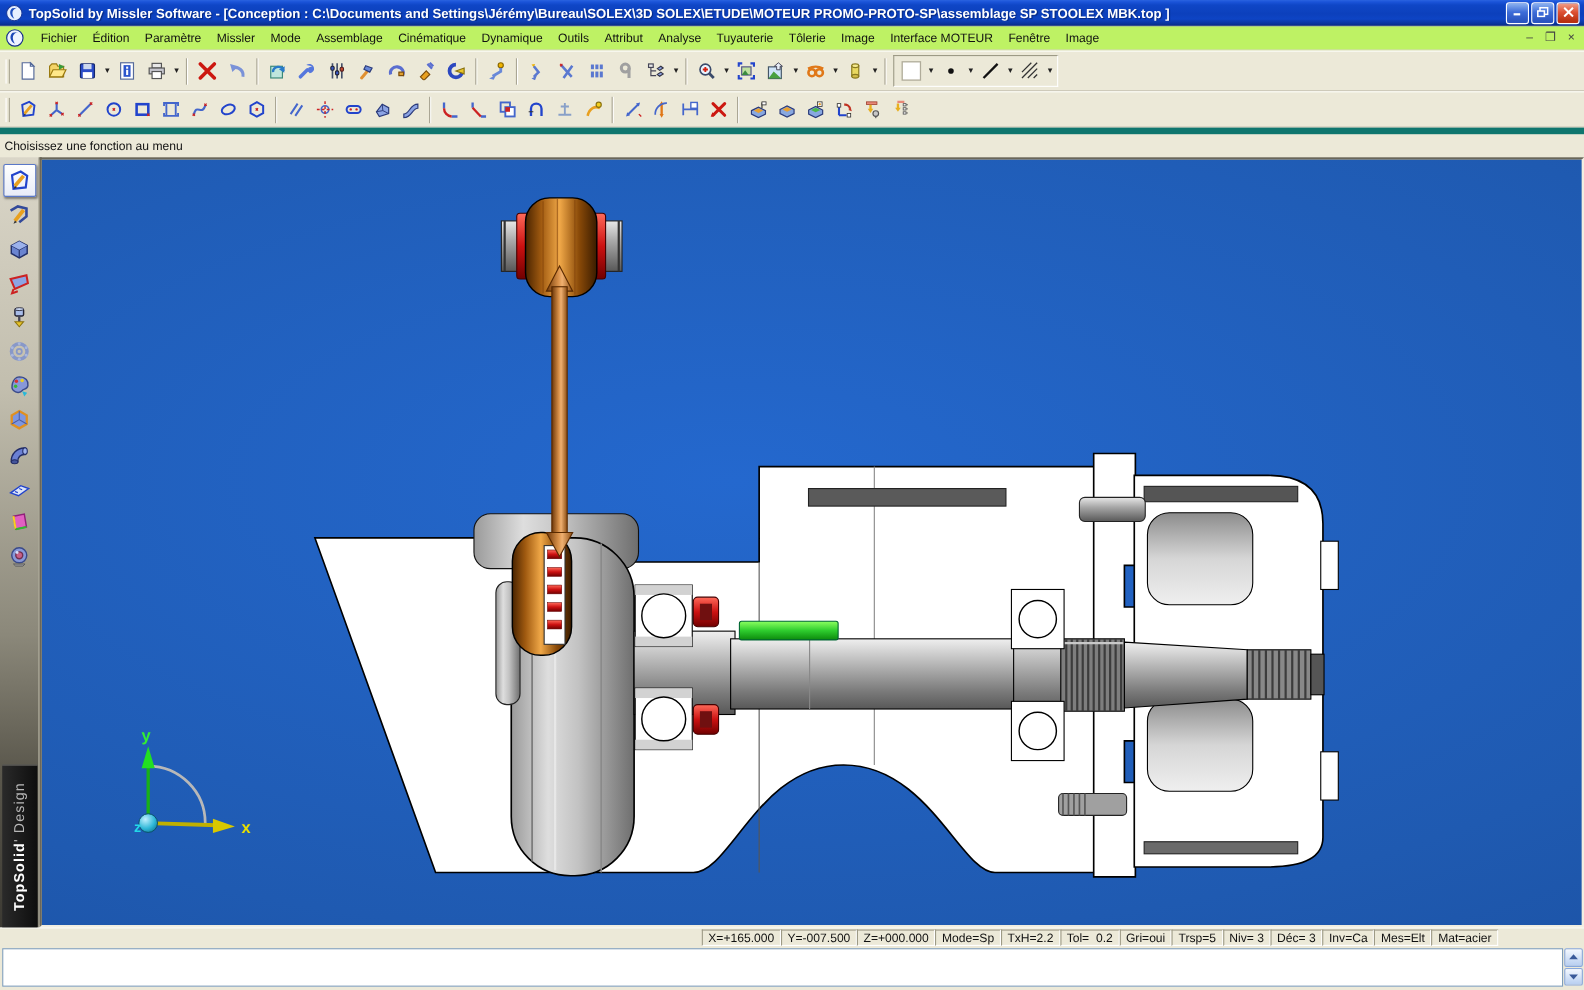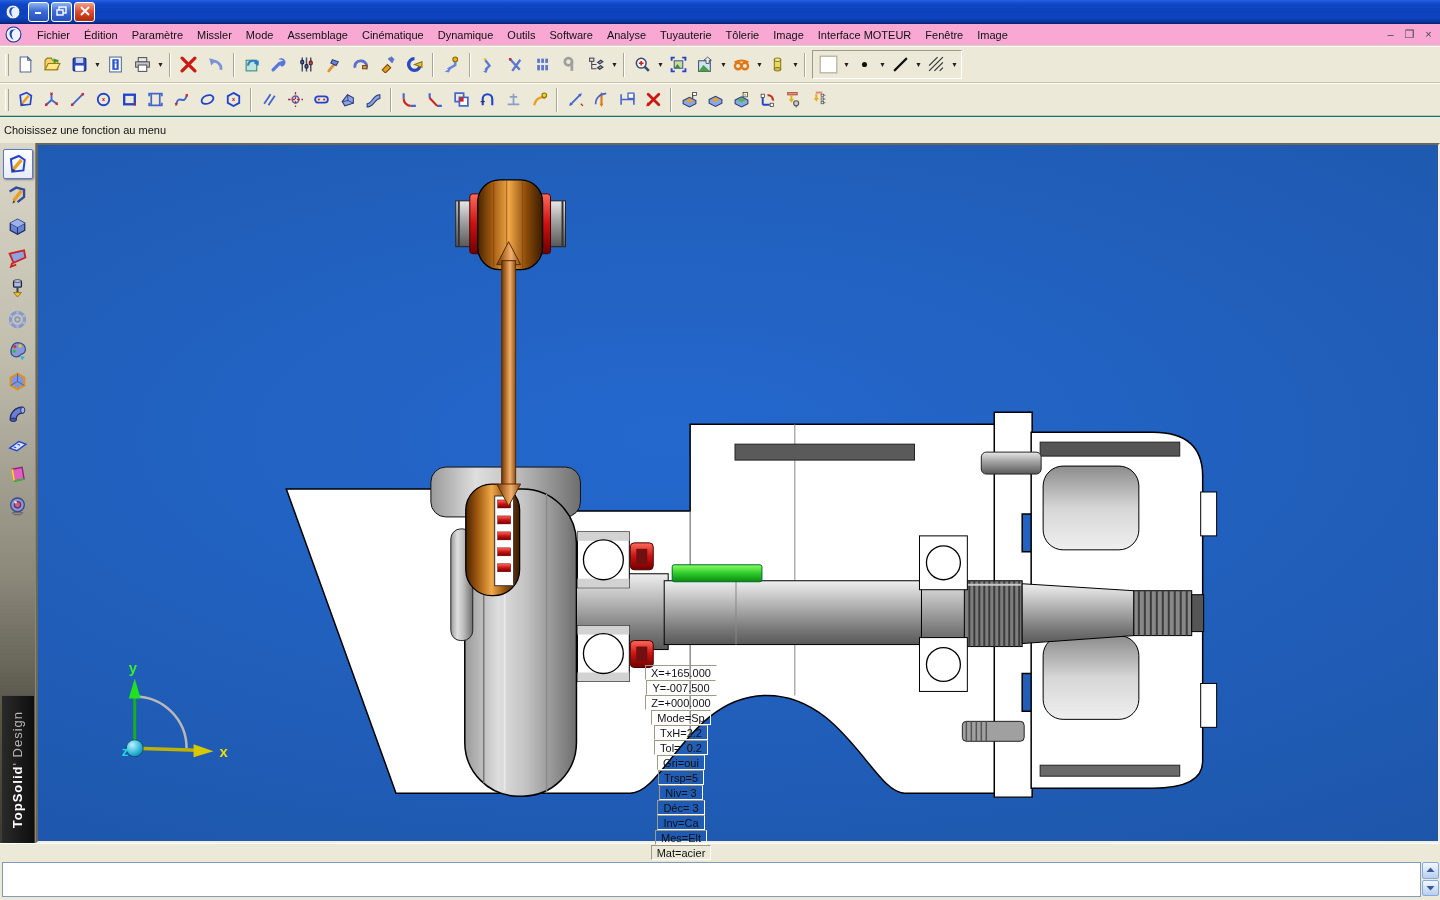--- a/index.html
+++ b/index.html
@@ -14,21 +14,21 @@
   .titlebar .title { color:#fff; font-size:12px; font-weight:bold; white-space:nowrap;
     overflow:hidden; text-overflow:ellipsis; flex:1; text-shadow:1px 1px 1px #06277e; }
   .winbtn { width:21px; height:20px; margin-left:2px; flex:none; border-radius:3px;
     border:1px solid #fff; color:#fff; font-size:12px; font-weight:bold; line-height:18px;
     text-align:center; cursor:default; }
   .winbtn.min,.winbtn.rest { background:linear-gradient(180deg,#8db3f0,#3d6cd8 45%,#2a55c0 90%); }
   .winbtn.close { background:linear-gradient(180deg,#f0a08a,#dd5134 45%,#b83010 90%); }
   .winbtn svg { display:block; margin:3px auto; }
 
   
-  .menubar { height:22px; background:#f9a8d4; display:flex; align-items:center;
+  .menubar { height:22px; background:#bef264; display:flex; align-items:center;
     padding:0 3px; border-bottom:1px solid #d8d4c4; }
   .menubar .logo { width:17px; height:17px; margin:0 8px 0 2px; flex:none; }
   .menu-item { font-size:11px; color:#111; padding:3px 7px; cursor:default; }
   .mdi { margin-left:auto; display:flex; }
   .mdibtn { width:17px; height:15px; font-size:11px; line-height:14px; text-align:center;
     color:#444; margin-left:2px; cursor:default; }
 
   
   .toolbar { background:#ece9d8; display:flex; align-items:center; padding-left:2px;
     border-top:1px solid #fdfcf8; border-bottom:1px solid #c6c2b2; }
@@ -41,21 +41,21 @@
   .dd { width:9px; height:25px; display:flex; align-items:center; justify-content:center;
     font-size:7px; color:#222; cursor:default; flex:none; }
   .sep { width:2px; height:24px; margin:0 4px; border-left:1px solid #aaa694;
     border-right:1px solid #fff; flex:none; }
   .stylepanel { display:flex; align-items:center; border:1px solid; padding:0 2px;
     border-color:#9d9a86 #fff #fff #9d9a86; margin-left:2px; }
 
   
   .promptbar { height:27px; background:#ece9d8; font-size:11px; color:#111;
     display:flex; align-items:center; padding-left:4px;
-    border-top:1px solid #0f766e; }
+    border-top:6px solid #0f766e; }
 
   
   .workspace { height:700px; display:flex; }
   .side { width:36px; height:100%; flex:none; display:flex; flex-direction:column;
     background:linear-gradient(180deg,#dad6c8 0%,#c2beae 30%,#8b887a 62%,#5a574c 80%,#3c3a33 100%);
     border-right:1px solid #8a8778; padding-top:6px; align-items:center; }
   .sbtn { width:30px; height:30px; margin-bottom:1px; display:flex; align-items:center;
     justify-content:center; cursor:default; flex:none; }
   .sbtn.sel { background:linear-gradient(180deg,#ffffff,#e8ecf8); border:1px solid #5a78c8;
     border-radius:2px; box-shadow:1px 1px 2px rgba(0,0,0,.4); }
@@ -65,21 +65,21 @@
     font-size:13px; letter-spacing:1px; }
   .brand .b1 { color:#fff; font-weight:bold; }
   .brand .b2 { color:#b8b8b8; font-weight:normal; }
 
   .viewport { flex:1; height:100%; border:2px solid; border-color:#6a675a #f2efe2 #f2efe2 #6a675a;
     background:radial-gradient(ellipse 120% 100% at 45% 42%, #2468ce 0%, #1f5ab1 60%, #1a4d9b 100%); }
   .viewport svg { display:block; width:100%; height:100%; }
 
   
   .statusbar { height:17px; background:#ece9d8; display:flex; align-items:center;
-    justify-content:flex-end; padding-right:78px; border-top:1px solid #fff;flex-direction:column; }
+    justify-content:flex-end; padding-right:78px; border-top:1px solid #fff; }
   .sfield { font-size:11px; color:#111; white-space:pre; padding:0 5px; height:15px;
     line-height:14px; border:1px solid; border-color:#9d9a86 #fff #fff #9d9a86; }
 
   
   .inputbar { height:40px; background:#ece9d8; display:flex; padding:2px 1px 3px 2px; }
   .cmdinput { flex:1; height:100%; border:1px solid #7f9db9; background:#fff;
     font-family:"Liberation Sans",sans-serif; font-size:13px; padding:2px 4px; outline:none; }
   .spinners { width:17px; display:flex; flex-direction:column; margin-left:1px; }
   .spin { flex:1; border:1px solid #89a8dc; border-radius:2px; margin-bottom:1px;
     background:linear-gradient(180deg,#f4f8ff,#cfdff6 60%,#b8cef0); display:flex;
@@ -87,20 +87,21 @@
   .spin svg { display:block; }
 </style>
 </head>
 <body>
 
 <div class="titlebar">
   <svg class="appicon" viewBox="0 0 16 16">
     <circle cx="8" cy="8" r="7" fill="#e8f0ff" stroke="#1a3a9a"></circle>
     <path d="M11,3 C6,4 5,8 8,13 C4,11 3,6 6,3.5 Z" fill="#2050c0"></path>
   </svg>
+  <div class="title">TopSolid by Missler Software - [Conception : C:\Documents and Settings\Jérémy\Bureau\SOLEX\3D SOLEX\ETUDE\MOTEUR PROMO-PROTO-SP\assemblage SP STOOLEX MBK.top ]</div>
   <div class="winbtn min">
       <svg width="10" height="9" viewBox="0 0 10 9">
         <rect x="1" y="6" width="6" height="2" fill="#fff"></rect>
       </svg>
     </div>
   <div class="winbtn rest">
       <svg width="11" height="10" viewBox="0 0 11 10">
         <rect x="3" y="1" width="7" height="6" fill="none" stroke="#fff" stroke-width="1.4"></rect>
         <rect x="1" y="4" width="6" height="5" fill="#3d6cd8" stroke="#fff" stroke-width="1.4"></rect>
       </svg>
@@ -119,21 +120,21 @@
   </svg>
   <span class="menu-item">Fichier</span>
   <span class="menu-item">Édition</span>
   <span class="menu-item">Paramètre</span>
   <span class="menu-item">Missler</span>
   <span class="menu-item">Mode</span>
   <span class="menu-item">Assemblage</span>
   <span class="menu-item">Cinématique</span>
   <span class="menu-item">Dynamique</span>
   <span class="menu-item">Outils</span>
-  <span class="menu-item">Software</span>
+  <span class="menu-item">Attribut</span>
   <span class="menu-item">Analyse</span>
   <span class="menu-item">Tuyauterie</span>
   <span class="menu-item">Tôlerie</span>
   <span class="menu-item">Image</span>
   <span class="menu-item">Interface MOTEUR</span>
   <span class="menu-item">Fenêtre</span>
   <span class="menu-item">Image</span>
   <div class="mdi">
     <div class="mdibtn">–</div>
     <div class="mdibtn">❐</div>

